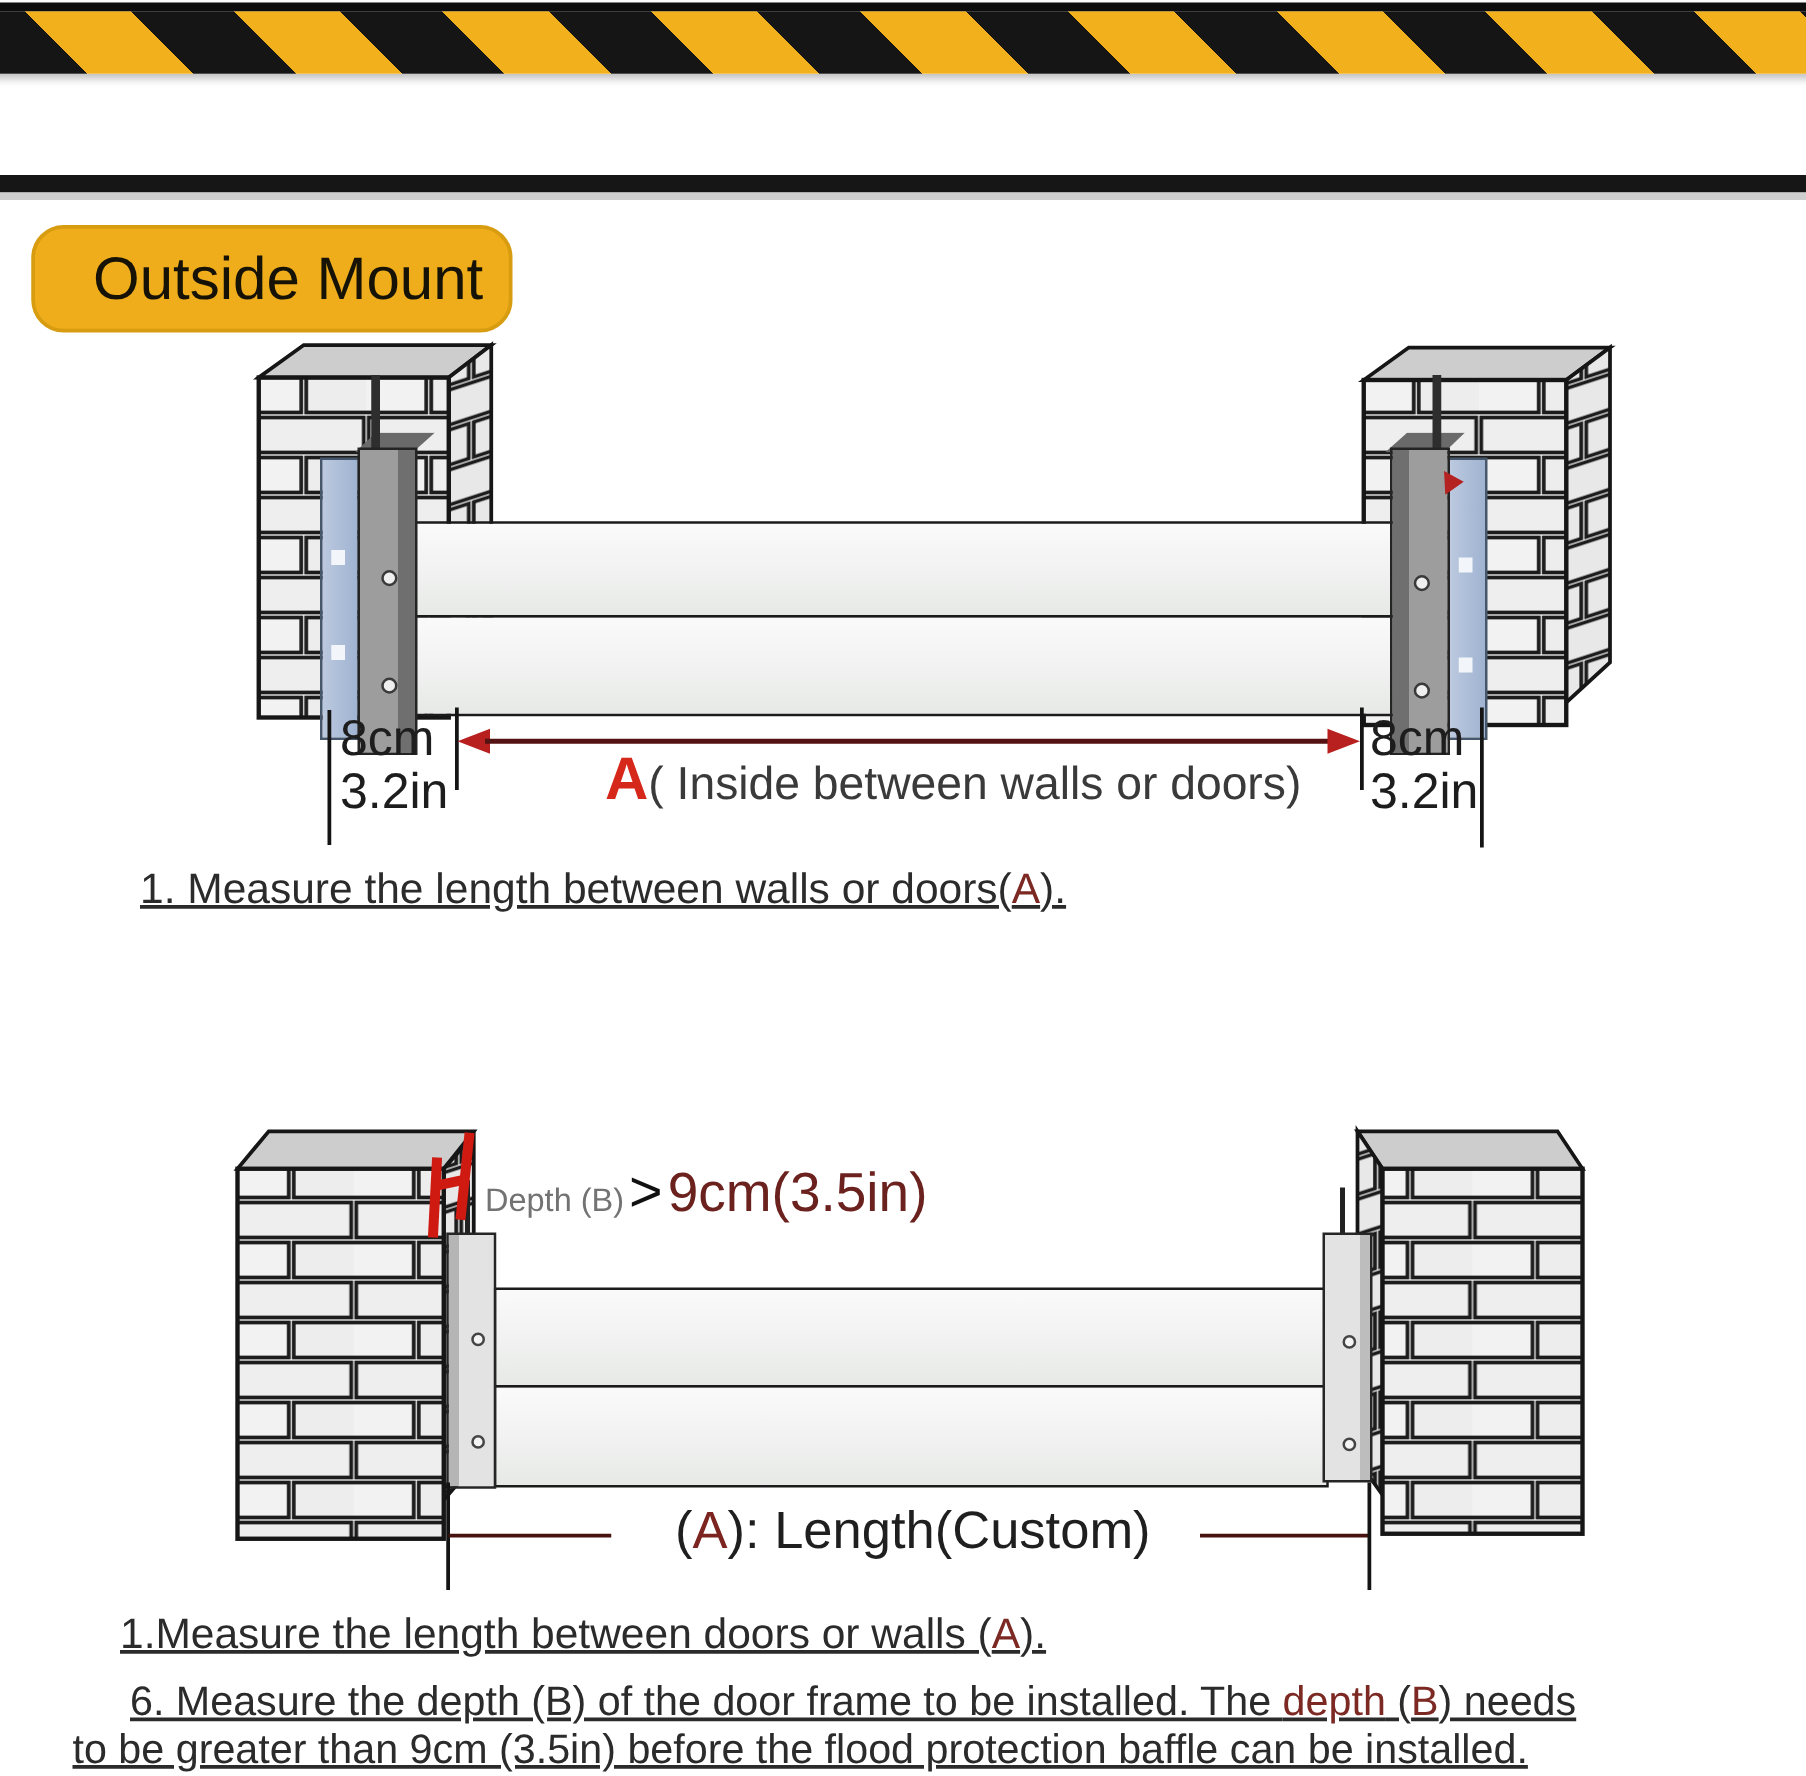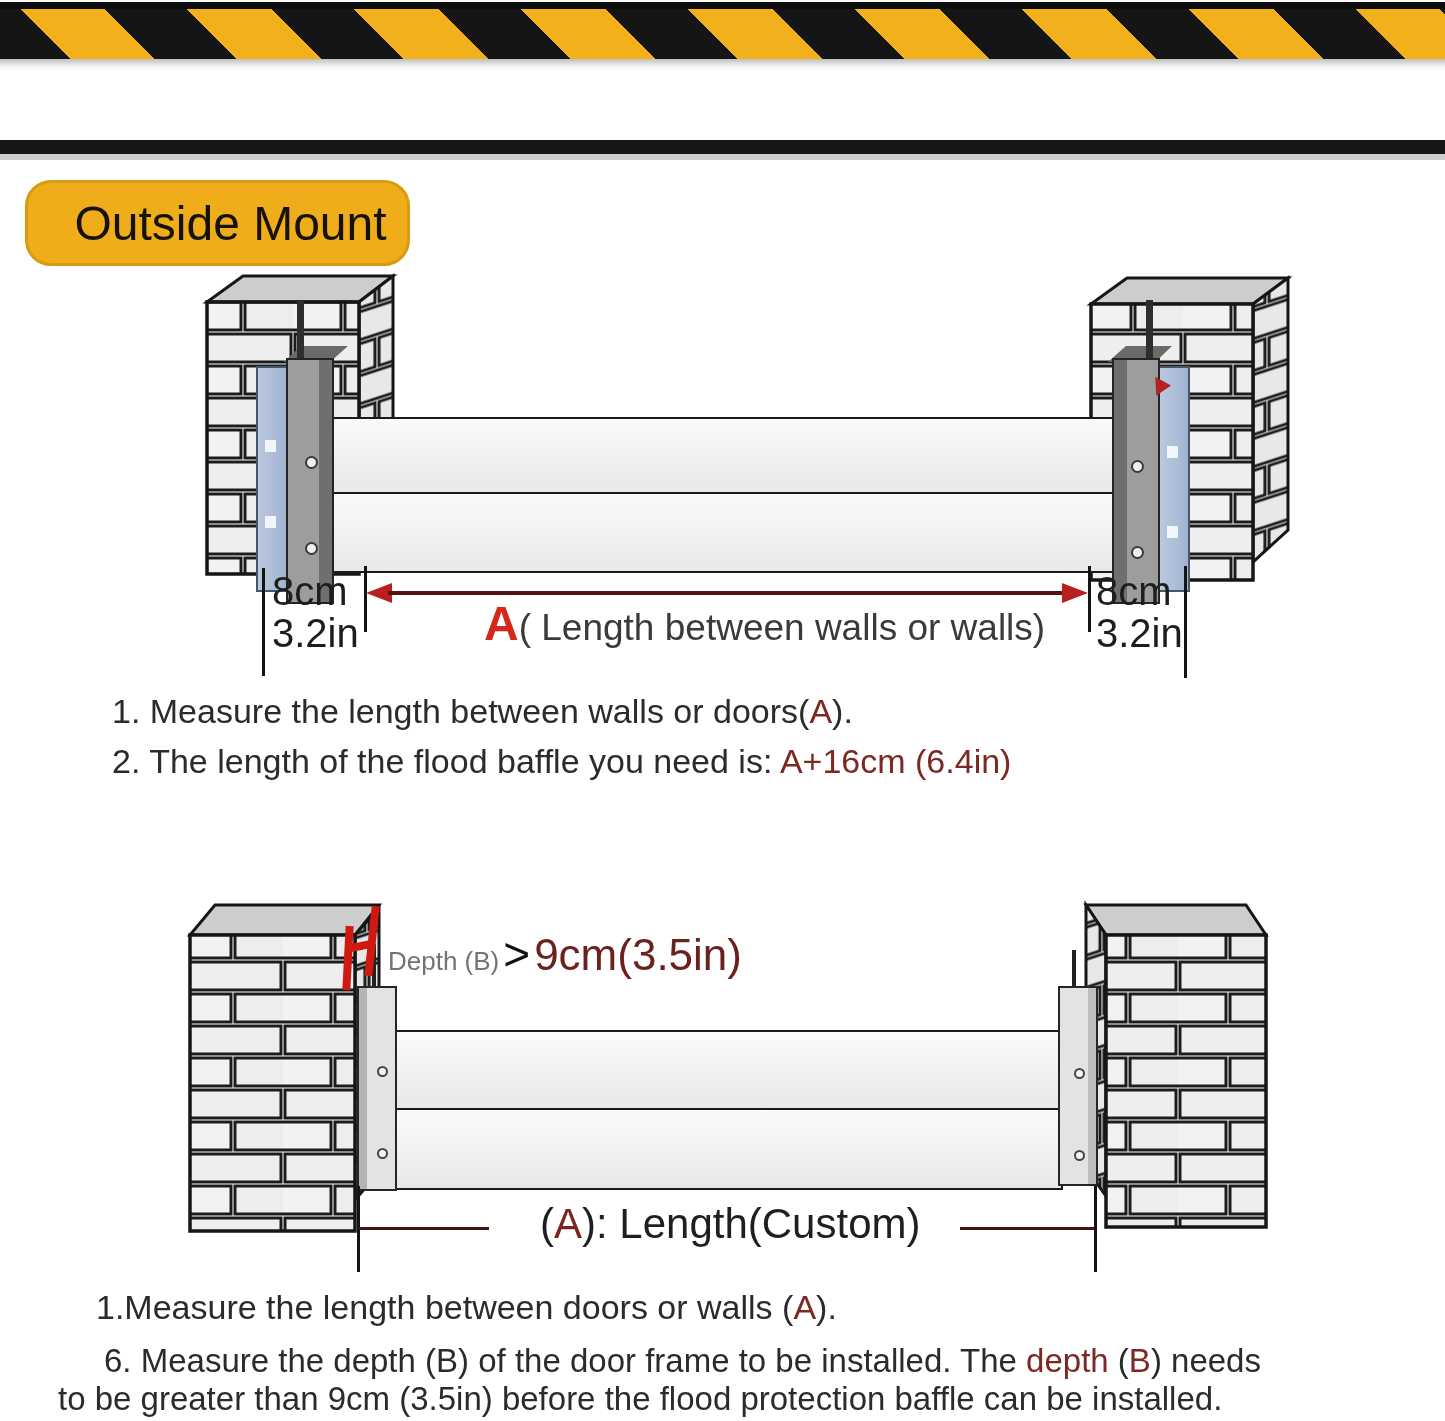--- a/index.html
+++ b/index.html
@@ -86,21 +86,21 @@
   }
   .dimlabel .big-a{font-size:48px;font-weight:700;color:#d6281a;}
   .dimlabel .rest{font-size:37px;color:#3a3a3a;}
   .depthlabel{position:absolute;display:flex;align-items:baseline;white-space:nowrap;}
   .depthlabel .d1{font-size:26px;color:#737373;}
   .depthlabel .gt{font-size:46px;color:#111;margin:0 4px;}
   .depthlabel .d2{font-size:44px;color:#6b211d;margin-top:16px;}
   .inlabel{position:absolute;font-size:42px;color:#1f1f1f;white-space:nowrap;}
   .inlabel .mar{color:#7c241f;}
   
-  .step{position:absolute;font-size:34px;color:#2b2b2b;white-space:nowrap;}
+  .step{position:absolute;font-size:34px;color:#2b2b2b;white-space:nowrap;text-decoration:underline;}
   .step .mar{color:#7c2823;}
   .step.small{font-size:33px;}
 </style>
 </head>
 <body>
 
 <div id="stage">
 
   <svg width="0" height="0" style="position:absolute" aria-hidden="true">
     <defs>
@@ -173,28 +173,25 @@
   <div class="dimline" style="left:388px;top:591px;width:676px"></div>
   <div class="ah right" style="left:1062px;top:583px"></div>
   <div class="tick" style="left:1088px;top:566px;height:66px"></div>
   <div class="tick" style="left:1184px;top:566px;height:112px"></div>
   <div class="offset" style="left:1096px;top:570px">
     <span>8cm</span><br>
     <span>3.2in</span>
   </div>
   <div class="dimlabel" style="left:484px;top:596px">
     <span class="big-a">A</span>
-    <span class="rest">( Length between walls or walls)</span>
+    <span class="rest">( Inside between walls or doors)</span>
   </div>
 
   <div class="step" style="left:112px;top:692px">
     <span>1. Measure the length between walls or doors(</span><span class="mar">A</span><span>).</span>
-  </div>
-  <div class="step" style="left:112px;top:742px">
-    <span>2. The length of the flood baffle you need is: </span><span class="mar">A+16cm (6.4in)</span>
   </div>
 
 
   <svg class="pillar" style="left:183px;top:896px" width="215" height="342">
     <polygon points="7,39 172,39 196,9 32,9" fill="#cdcdcd" stroke="#161616" stroke-width="3"></polygon>
     <polygon points="172,39 196,12 196,276 172,304" fill="url(#brickS)" stroke="#161616" stroke-width="3"></polygon>
     <rect x="7" y="39" width="165" height="296" fill="url(#brickF)" stroke="#161616" stroke-width="3.5"></rect>
   </svg>
 
   <svg class="pillar" style="left:1078px;top:896px" width="230" height="338">

